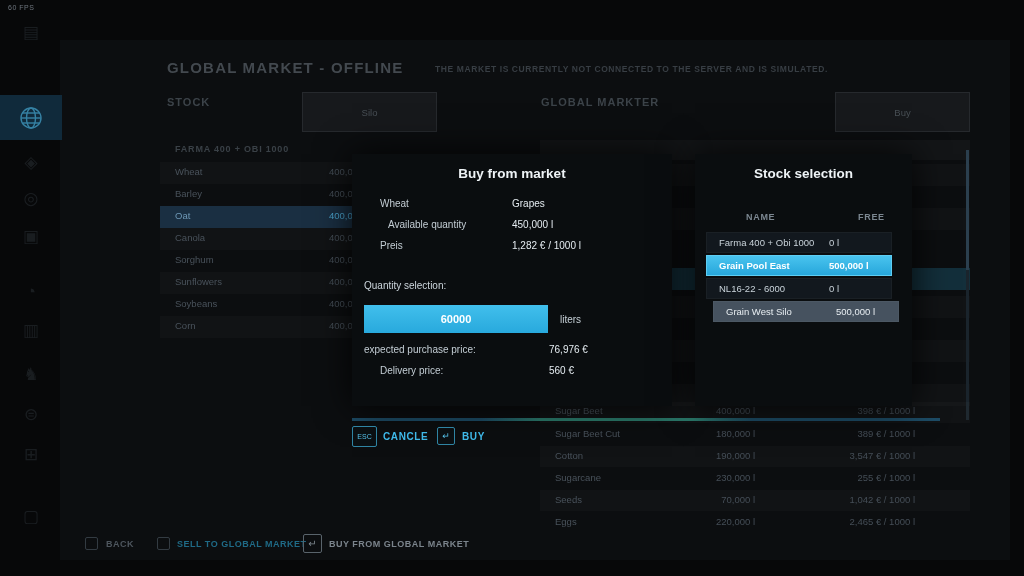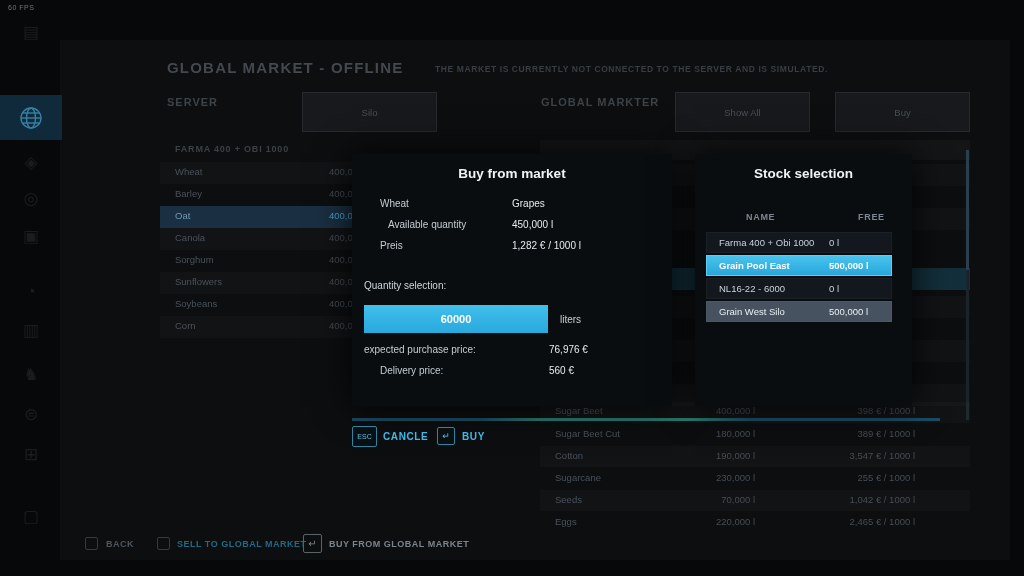--- a/index.html
+++ b/index.html
@@ -41,21 +41,21 @@
   .dlg-value{font-size:10px;color:#e4ebf0;}
   .qty-input{background:linear-gradient(#41bfec,#28a9dd);color:#ffffff;font-size:11px;font-weight:bold;
              display:flex;align-items:center;justify-content:center;}
   .col-head{font-size:9px;font-weight:bold;color:#7c8791;letter-spacing:.7px;padding-left:28px;}
   .sd-row{left:11px;width:186px;height:21px;background:#12181e;border:1px solid rgba(255,255,255,0.035);
           box-sizing:border-box;display:flex;align-items:center;}
   .sd-row .nm{margin-left:12px;font-size:9.5px;color:#c9d3da;flex:1;}
   .sd-row .fr{width:62px;font-size:9.5px;color:#c9d3da;}
   .sd-row.selected{background:linear-gradient(#49c3ee,#27a7db);border-color:#5ecdf2;}
   .sd-row.selected .nm,.sd-row.selected .fr{color:#ffffff;font-weight:bold;}
-  .sd-row.hover{background:#46525f;}
+  .sd-row.hover{background:#46525f;margin-left:7px;}
   .sd-row.hover .nm,.sd-row.hover .fr{color:#e8eef2;}
   .key-badge{border:1px solid #2f84a3;border-radius:2px;box-sizing:border-box;color:#54c0e8;
              display:flex;align-items:center;justify-content:center;background:rgba(10,16,20,0.6);}
   .cy-label{font-size:10px;font-weight:bold;color:#3fb9e9;letter-spacing:.6px;}
 </style>
 </head>
 <body>
 
 <div id="screen">
 
@@ -80,28 +80,25 @@
   <div class="abs side-icon" style="top:282px;">◔</div>
   <div class="abs side-icon" style="top:320px;">▥</div>
   <div class="abs side-icon" style="top:364px;">♞</div>
   <div class="abs side-icon" style="top:404px;">⊜</div>
   <div class="abs side-icon" style="top:444px;">⊞</div>
   <div class="abs side-icon" style="top:506px;">▢</div>
 
   <div class="abs page-notice">THE MARKET IS CURRENTLY NOT CONNECTED TO THE SERVER AND IS SIMULATED.</div>
   <div class="abs page-title">GLOBAL MARKET - OFFLINE</div>
 
-  <div class="abs sec-label" style="left:167px;top:96px;">SERVER</div>
+  <div class="abs sec-label" style="left:167px;top:96px;">STOCK</div>
   <div class="abs ghost-btn" style="left:302px;top:92px;width:135px;">
     <span>Silo</span>
   </div>
   <div class="abs sec-label" style="left:541px;top:96px;">GLOBAL MARKTER</div>
-  <div class="abs ghost-btn" style="left:675px;top:92px;width:135px;">
-    <span>Show All</span>
-  </div>
   <div class="abs ghost-btn" style="left:835px;top:92px;width:135px;">
     <span>Buy</span>
   </div>
 
   <div class="abs tbl-head" style="left:175px;top:144px;">FARMA 400 + OBI 1000</div>
   <div class="abs stripe" style="left:160px;top:162px;width:360px;height:22px;"></div>
   <div class="abs stripe" style="left:160px;top:228px;width:360px;height:22px;"></div>
   <div class="abs stripe" style="left:160px;top:272px;width:360px;height:22px;"></div>
   <div class="abs stripe" style="left:160px;top:316px;width:360px;height:22px;"></div>
   <div class="abs sel-stock" style="left:160px;top:206px;width:360px;height:22px;"></div>

